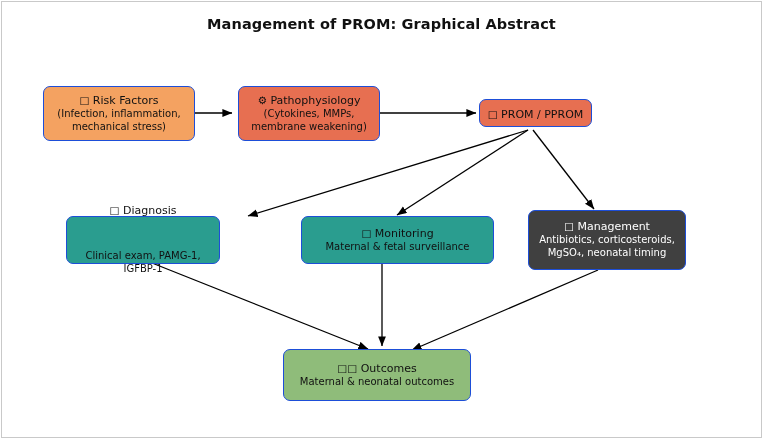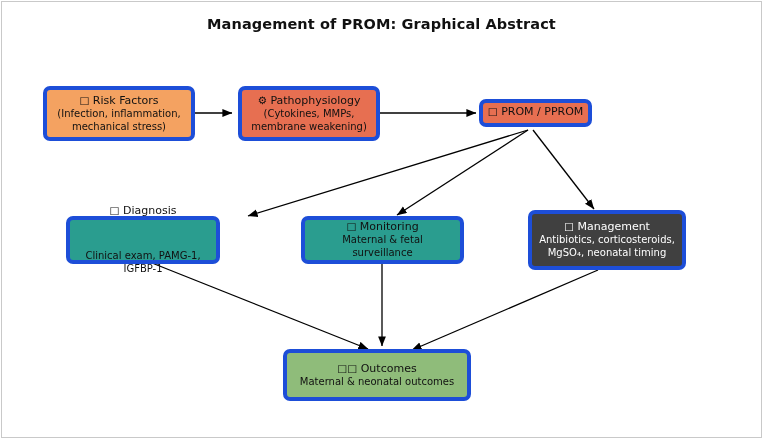--- a/index.html
+++ b/index.html
@@ -42,21 +42,21 @@
   svg#arrows {
     position: absolute;
     left: 0;
     top: 0;
     width: 763px;
     height: 439px;
   }
   .node {
     position: absolute;
     box-sizing: border-box;
-    border: 4px solid #1d4ed8;
+    border: 1px solid #1d4ed8;
     border-radius: 7px;
     display: flex;
     flex-direction: column;
     align-items: center;
     justify-content: center;
     text-align: center;
     font-size: 10.5px;
     line-height: 1.28;
     color: #111111;
     padding: 4px 6px;
@@ -137,21 +137,21 @@
   </div>
 
   <div class="node" style="left:66px; top:216px; width:154px; height:48px; background:#2a9d8f;gap:32px;">
     <div class="ttl">
       <span class="ico">□</span>
       <span>Diagnosis</span>
     </div>
     <div class="sub">Clinical exam, PAMG-1, IGFBP-1</div>
   </div>
 
-  <div class="node" style="left:301px; top:216px; width:163px; height:48px; background:#2a9d8f;">
+  <div class="node" style="left:301px; top:216px; width:193px; height:48px; background:#2a9d8f;">
     <div class="ttl">
       <span class="ico">□</span>
       <span>Monitoring</span>
     </div>
     <div class="sub">Maternal &amp; fetal surveillance</div>
   </div>
 
   <div class="node dark" style="left:528px; top:210px; width:158px; height:60px; background:#404040;">
     <div class="ttl">
       <span class="ico">□</span>

